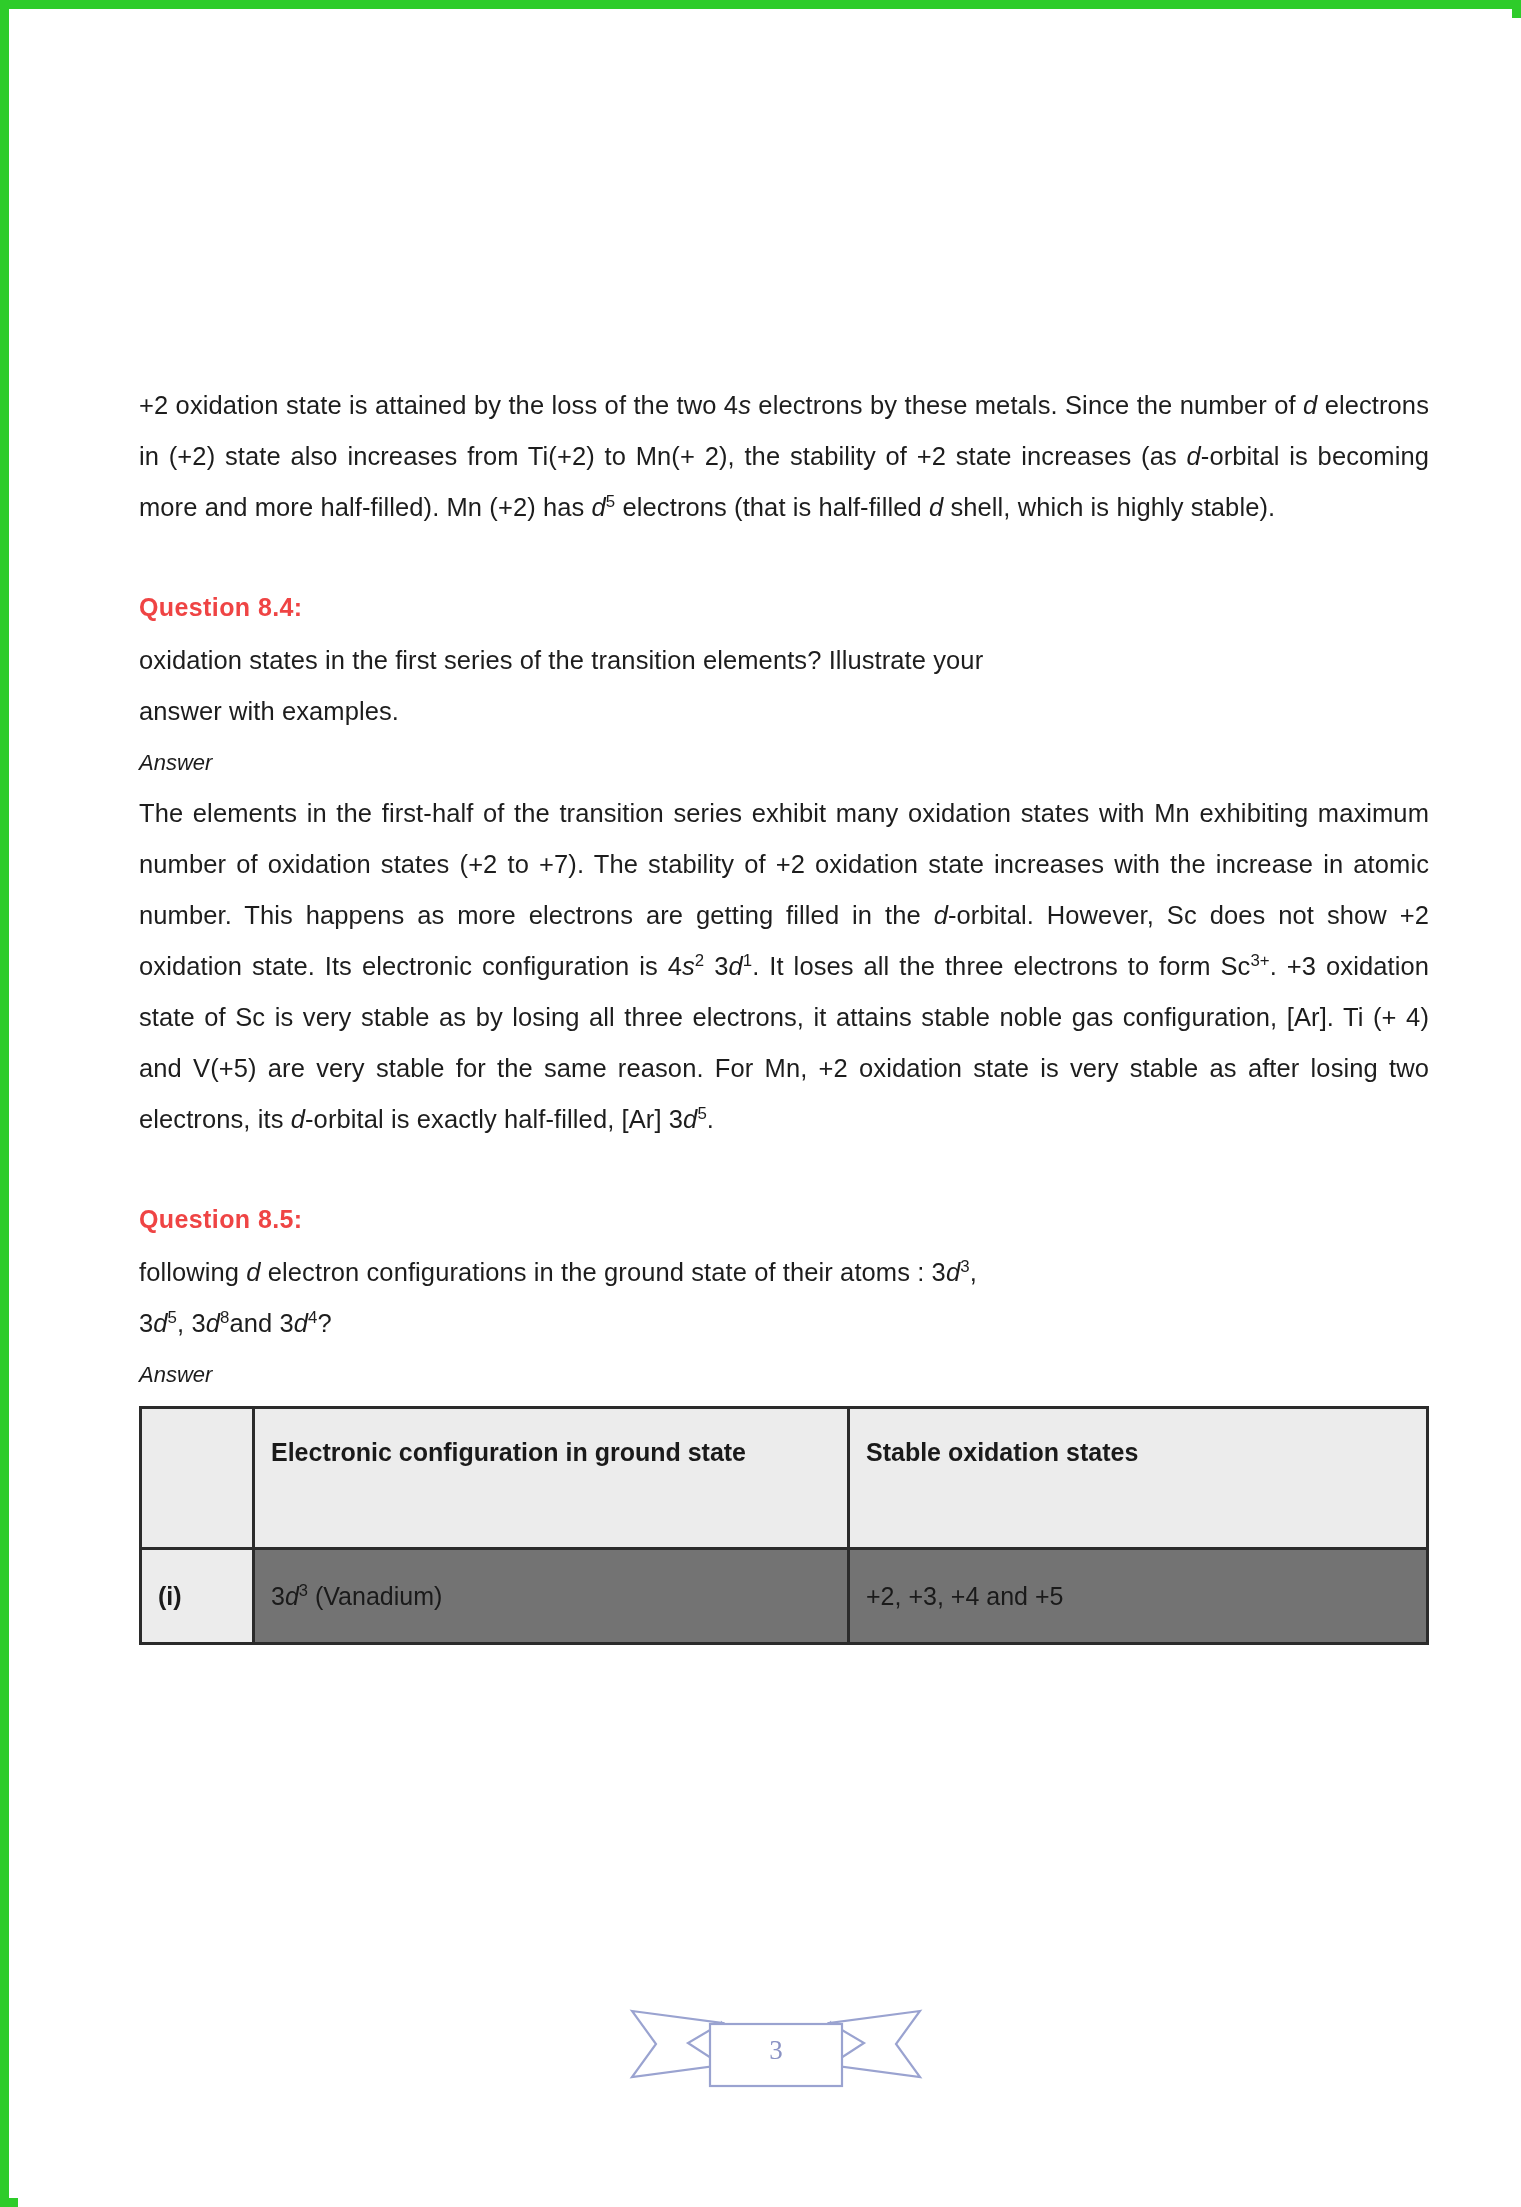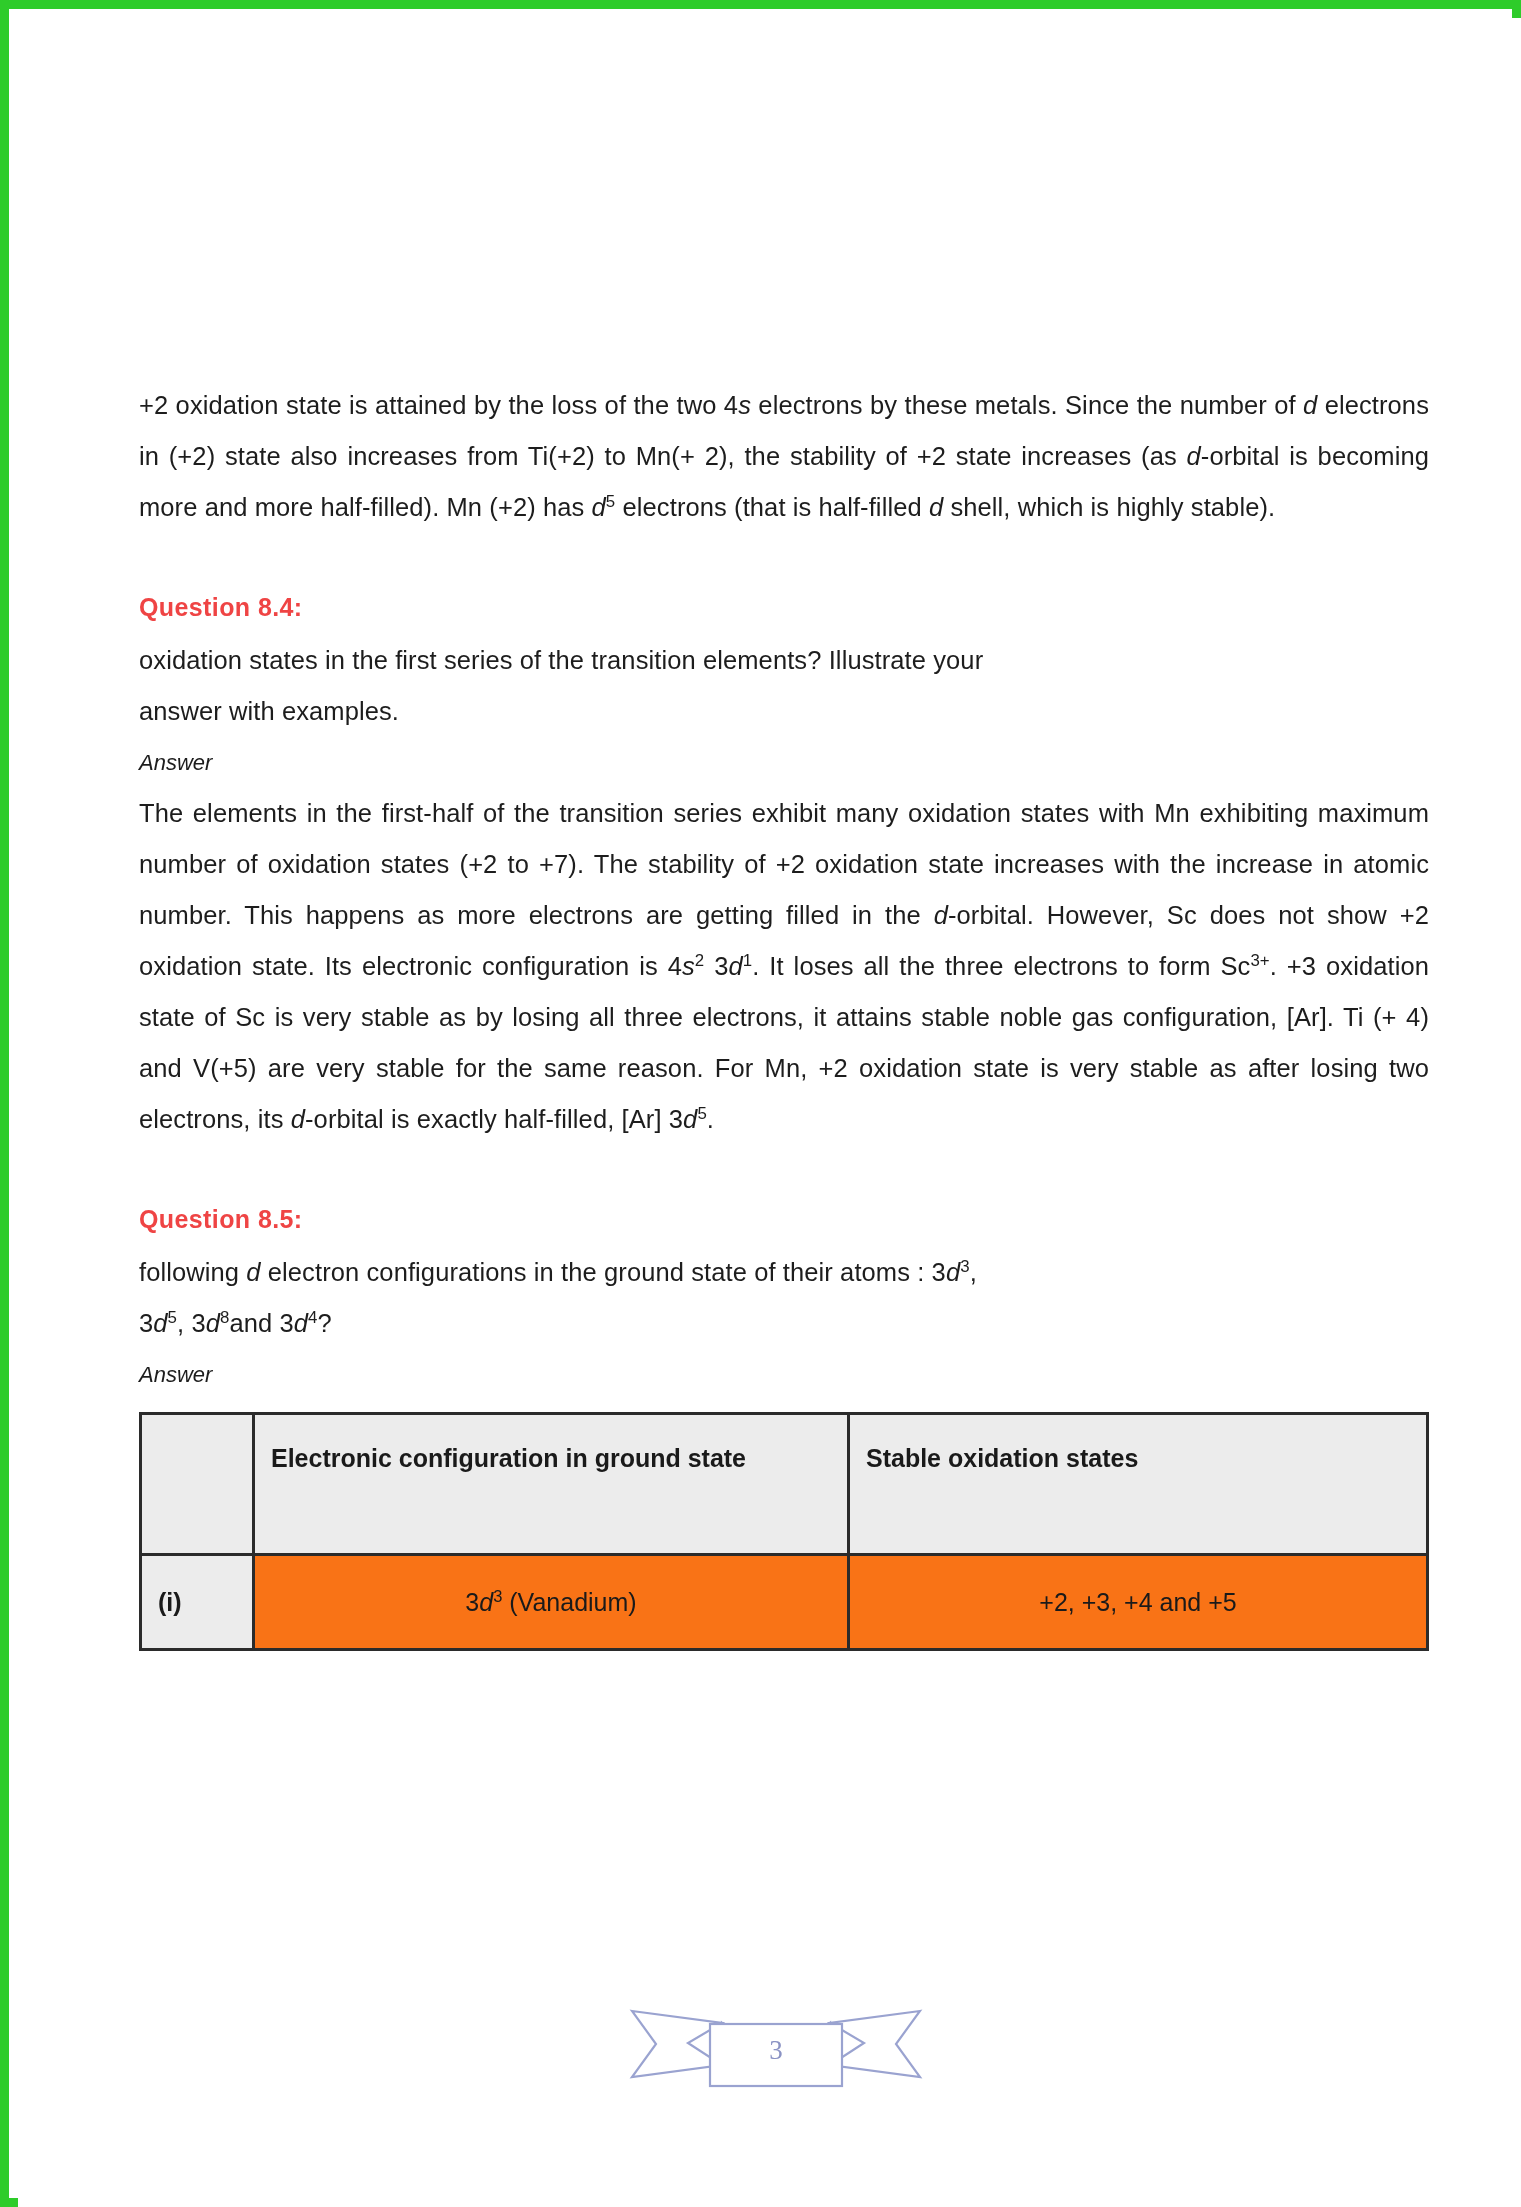--- a/index.html
+++ b/index.html
@@ -75,21 +75,21 @@
     font-style: italic;
   }
 
   i, .it { font-style: italic; }
   sup { font-size: 0.66em; vertical-align: super; line-height: 0; }
 
   
   table.ans-table {
     border-collapse: collapse;
     width: 1290px;
-    margin-top: 12px;
+    margin-top: 6px;
     table-layout: fixed;
     background: #fff;
   }
   table.ans-table td, table.ans-table th {
     border: 3px solid #2b2b2b;
     vertical-align: middle;
     padding: 12px 16px;
     font-size: 25px;
     color: #1a1a1a;
     text-align: left;
@@ -100,23 +100,22 @@
     height: 100px;
     line-height: 34px;
     vertical-align: top;
     padding-top: 26px;
   }
   table.ans-table thead th.col-num {
     background: #ececec;
   }
   table.ans-table tbody td {
     height: 68px;
-    background: #f97316;
+    background: #737373;
     font-weight: normal;
-    text-align: center;
   }
   table.ans-table tbody td.col-num {
     background: #ececec;
     font-weight: bold;
     text-align: left;
   }
   .col-num { width: 78px; }
   .col-cfg { width: 560px; }
 
   

